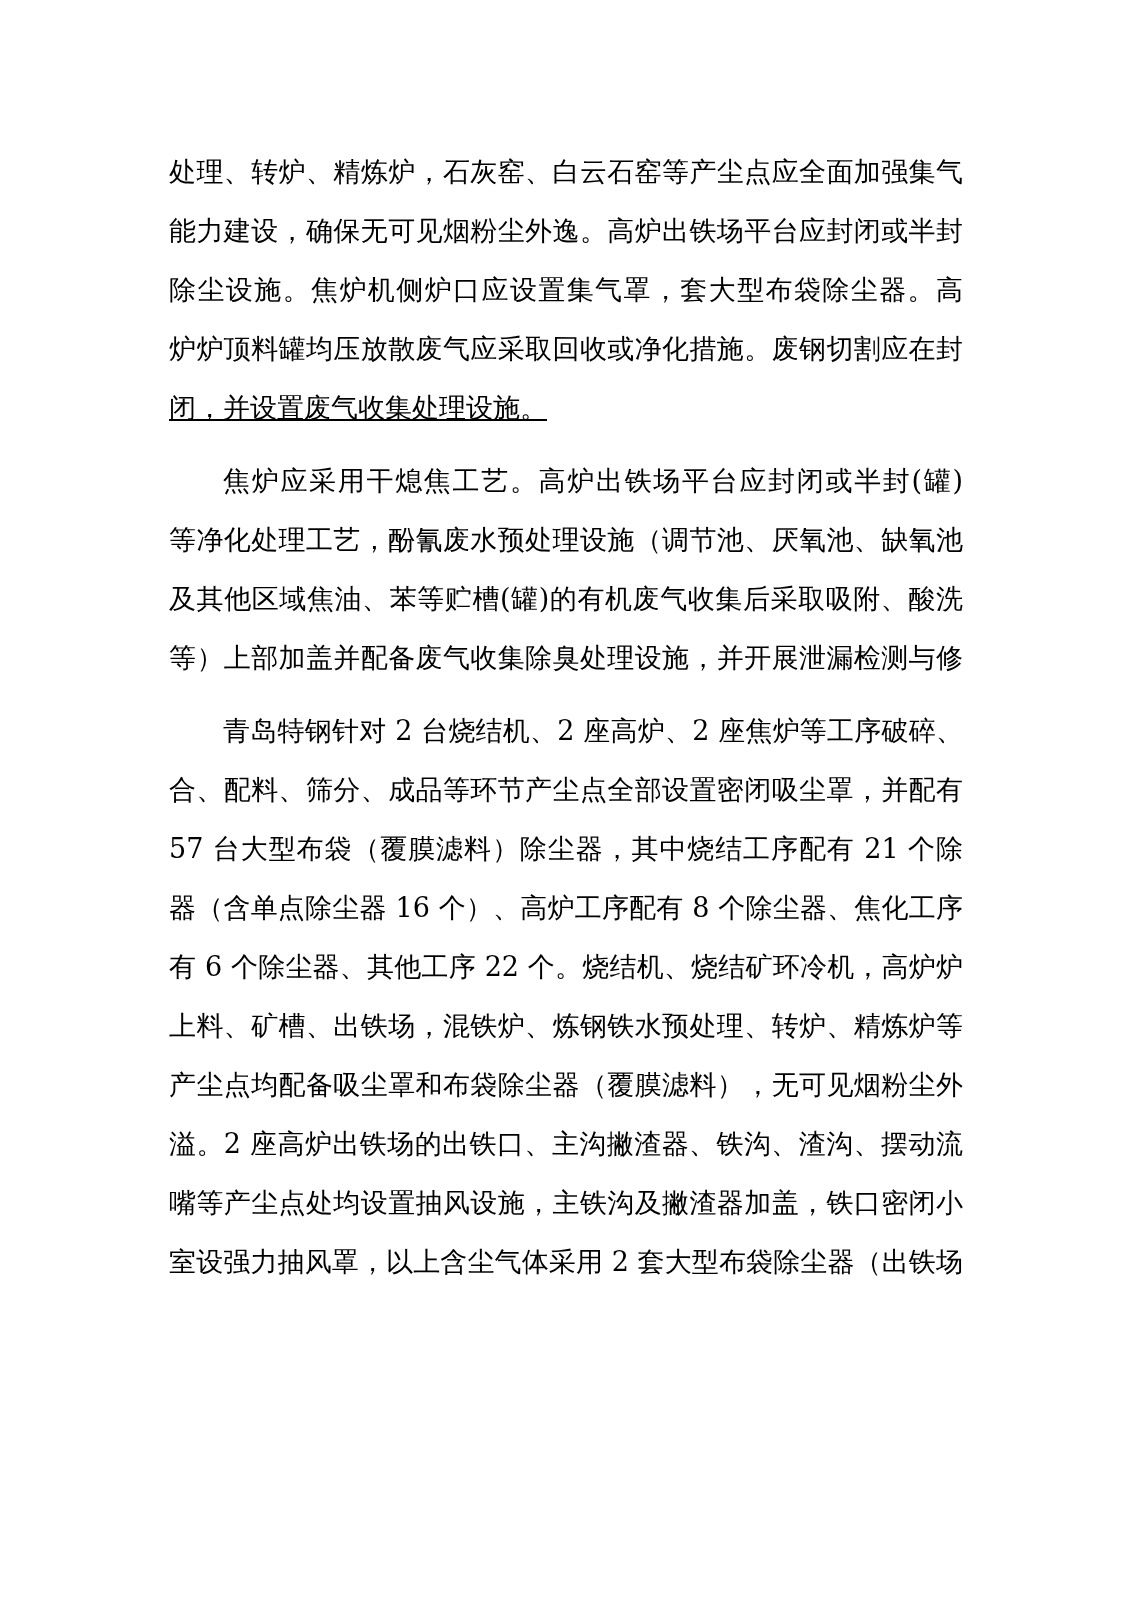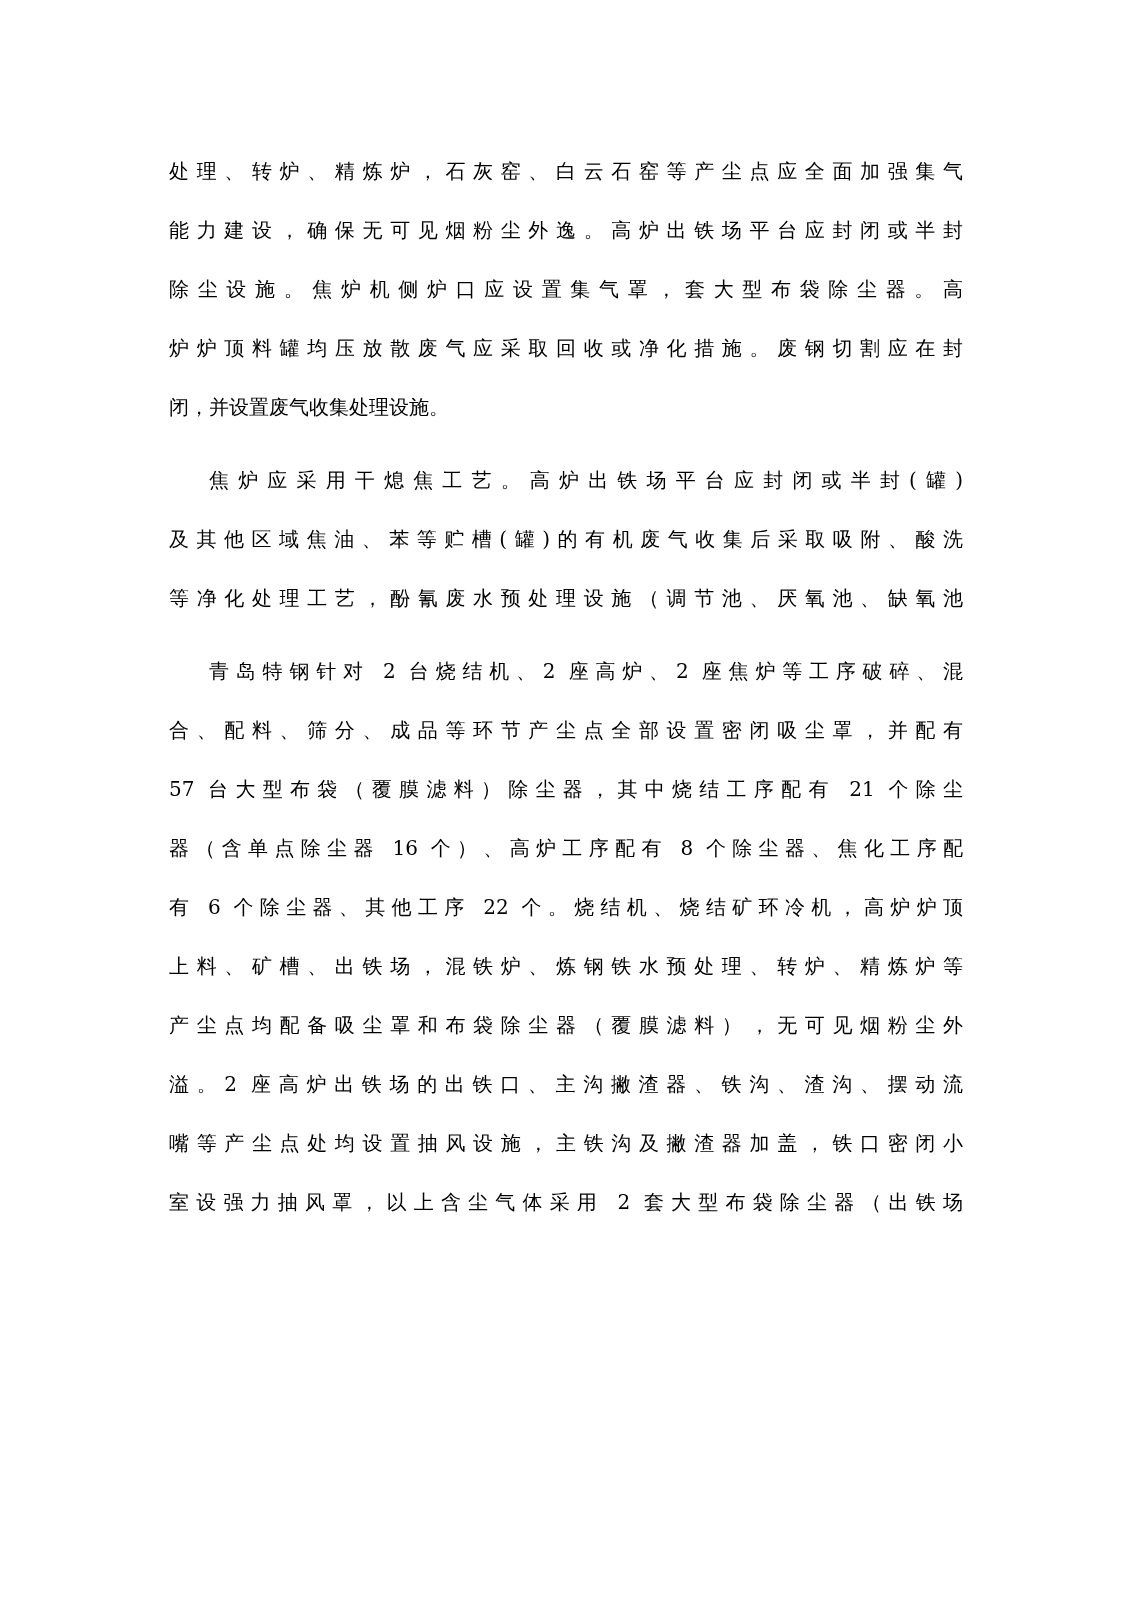--- a/index.html
+++ b/index.html
@@ -14,21 +14,21 @@
     background: #ffffff;
     overflow: hidden;
     font-family: "DejaVu Serif", "Liberation Serif", serif;
     color: #000000;
   }
   .text-block {
     position: absolute;
     left: 169px;
     top: 142px;
     width: 794px;
-    font-size: 20px;
+    font-size: 27px;
     line-height: 59px;
     letter-spacing: 0px;
   }
   .paragraph {
     margin: 0;
     padding: 0;
   }
   .paragraph + .paragraph {
     margin-top: 14px;
   }
@@ -38,40 +38,42 @@
     white-space: normal;
     height: 59px;
     overflow: hidden;
   }
   .line.indent {
     text-indent: 2em;
   }
   .line.end {
     text-align: center;
     text-align-last: left;
+    text-decoration: underline;
   }
 </style>
 </head>
 <body>
 
 <div class="page">
   <div class="text-block">
 
     <div class="paragraph">
       <div class="line">处理、转炉、精炼炉，石灰窑、白云石窑等产尘点应全面加强集气</div>
       <div class="line">能力建设，确保无可见烟粉尘外逸。高炉出铁场平台应封闭或半封</div>
       <div class="line">除尘设施。焦炉机侧炉口应设置集气罩，套大型布袋除尘器。高</div>
       <div class="line">炉炉顶料罐均压放散废气应采取回收或净化措施。废钢切割应在封</div>
       <div class="line end">闭，并设置废气收集处理设施。</div>
     </div>
 
     <div class="paragraph">
       <div class="line indent">焦炉应采用干熄焦工艺。高炉出铁场平台应封闭或半封(罐)</div>
+      <div class="line">等净化处理工艺，酚氰废水预处理设施（调节池、厌氧池、缺氧池</div>
       <div class="line">及其他区域焦油、苯等贮槽(罐)的有机废气收集后采取吸附、酸洗</div>
-      <div class="line">等净化处理工艺，酚氰废水预处理设施（调节池、厌氧池、缺氧池</div>
+      <div class="line">等）上部加盖并配备废气收集除臭处理设施，并开展泄漏检测与修</div>
     </div>
 
     <div class="paragraph">
       <div class="line indent">青岛特钢针对 2 台烧结机、2 座高炉、2 座焦炉等工序破碎、混</div>
       <div class="line">合、配料、筛分、成品等环节产尘点全部设置密闭吸尘罩，并配有</div>
       <div class="line">57 台大型布袋（覆膜滤料）除尘器，其中烧结工序配有 21 个除尘</div>
       <div class="line">器（含单点除尘器 16 个）、高炉工序配有 8 个除尘器、焦化工序配</div>
       <div class="line">有 6 个除尘器、其他工序 22 个。烧结机、烧结矿环冷机，高炉炉顶</div>
       <div class="line">上料、矿槽、出铁场，混铁炉、炼钢铁水预处理、转炉、精炼炉等</div>
       <div class="line">产尘点均配备吸尘罩和布袋除尘器（覆膜滤料），无可见烟粉尘外</div>

